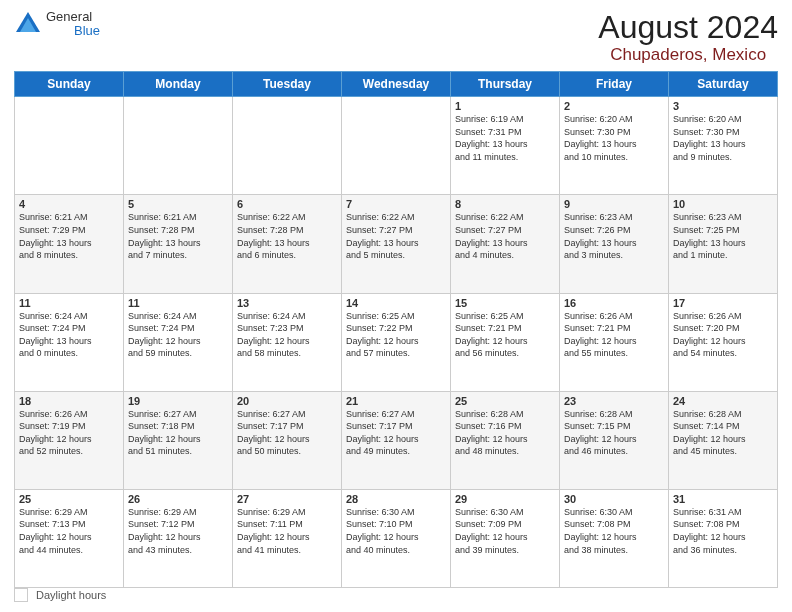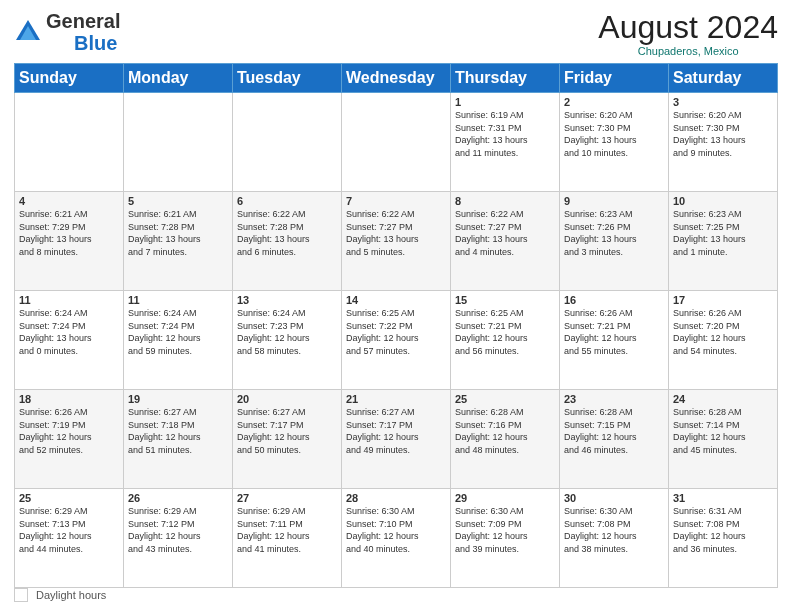--- a/index.html
+++ b/index.html
@@ -22,56 +22,56 @@
       justify-content: space-between;
       align-items: flex-start;
       margin-bottom: 6px;
     }
     .logo {
       display: flex;
       align-items: center;
       gap: 4px;
     }
     .logo-text {
-      font-size: 20px;
-      font-weight: bold;
+      font-size: 13px;
+      font-weight: normal;
       line-height: 1.1;
     }
     .logo-general { color: #333; }
     .logo-blue { color: #1a6fc4; margin-left: 28px; }
     .logo-icon {
       width: 28px;
       height: 28px;
     }
     .title-block {
       text-align: center;
     }
     .month-year {
       font-size: 32px;
       font-weight: normal;
       color: #222;
       line-height: 1.1;
     }
     .location {
-      font-size: 11px;
-      color: #0f766e;
+      font-size: 17px;
+      color: #7f1d1d;
     }
     .calendar {
       flex: 1;
       border-collapse: collapse;
       width: 100%;
       table-layout: fixed;
     }
     .calendar th {
       background: #1a6fc4;
       color: #fff;
-      font-size: 16px;
+      font-size: 12px;
       font-weight: bold;
       padding: 5px 4px;
-      text-align: left;
+      text-align: center;
       border: 1px solid #5a9fd4;
     }
     .calendar td {
       border: 1px solid #ccc;
       vertical-align: top;
       padding: 3px 4px;
       font-size: 9.5px;
       color: #333;
       background: #fff;
       height: 82px;

